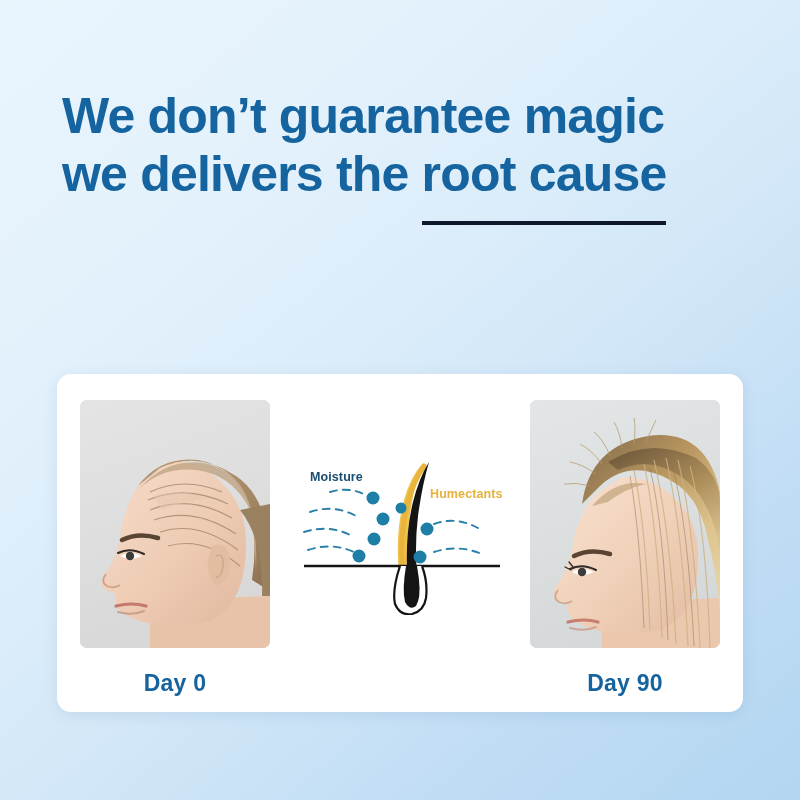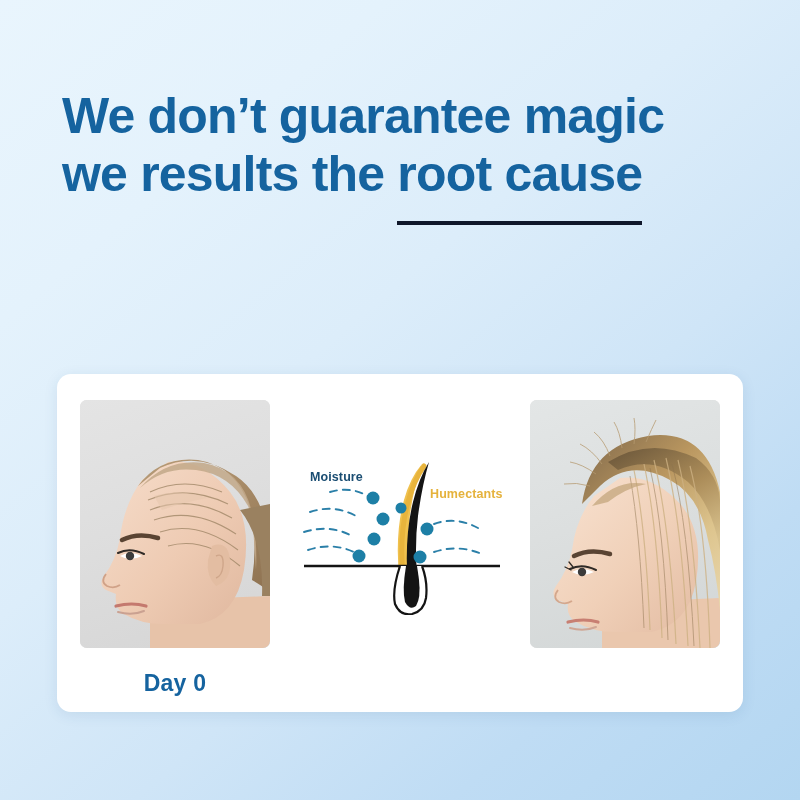--- a/index.html
+++ b/index.html
@@ -140,21 +140,21 @@
     color: #e5b23c;
   }
 </style>
 </head>
 <body>
 
 <div class="stage">
 
   <div class="headline">
     <span class="line line1">We don’t guarantee magic</span>
-    <span class="line line2"><span>we results the </span><span class="underlined">root cause</span></span>
+    <span class="line line2"><span>we delivers the </span><span class="underlined">root cause</span></span>
   </div>
 
 
   <div class="card">
 
     <div class="panel left">
       <div class="photo">
         <div class="bgwall"></div>
         <svg width="190" height="248" viewBox="0 0 190 248" style="position:absolute;inset:0;">
           <defs>
@@ -320,20 +320,21 @@
               <path d="M43 167 L39 162"></path>
             </g>
 
             <path d="M28 190 Q22 198 29 202 Q36 205 42 201" fill="none" stroke="#d4a78c" stroke-width="1.8"></path>
 
             <path d="M38 222 Q54 218 68 222" stroke="#c87f72" stroke-width="3.2" fill="none" stroke-linecap="round"></path>
             <path d="M40 228 Q54 232 66 227" stroke="#cfa695" stroke-width="2" fill="none" stroke-linecap="round"></path>
           </g>
         </svg>
       </div>
+      <div class="daylabel">Day 90</div>
     </div>
   </div>
 
   <div class="diagram">
     <svg width="240" height="175" viewBox="0 0 240 175">
 
       <path d="M118 146
                Q112 96 122 60
                Q128 38 140 24
                Q132 46 128 74

